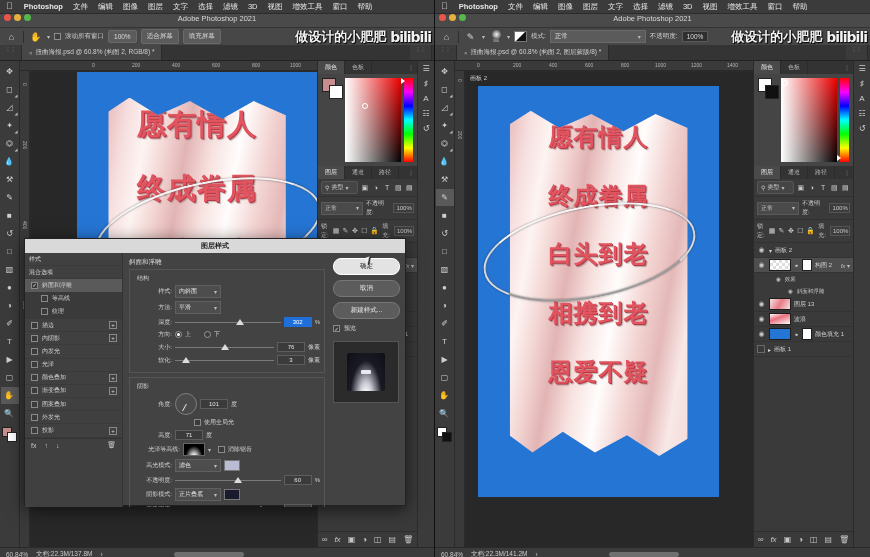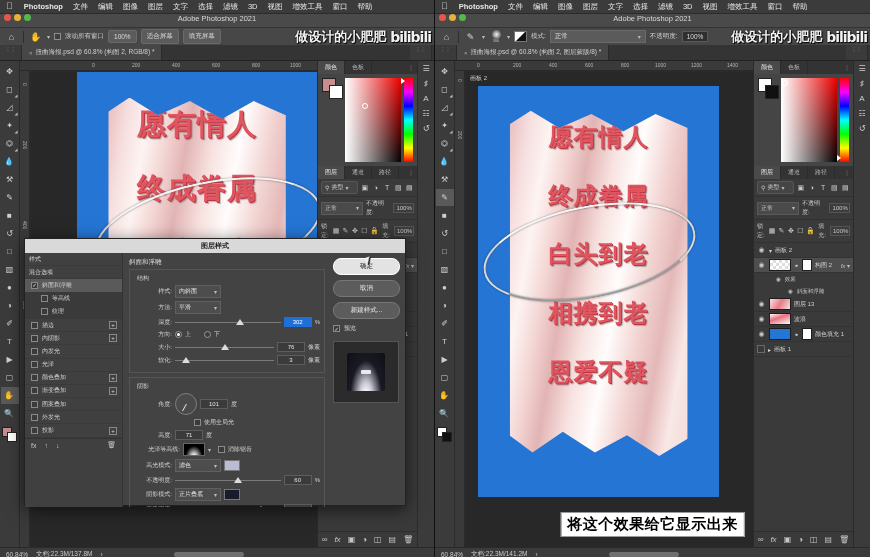--- a/index.html
+++ b/index.html
@@ -966,15 +966,14 @@
       </div>
     </div>
 
     <div class="statusbar">
       <span>60.84%</span>
       <span>文档:22.3M/141.2M</span>
       <span>›</span>
       <span class="scroll-h"></span>
     </div>
 
-    <div class="caption">将这个效果给它显示出来</div>
   </div>
 </div>
 
 </body></html>

